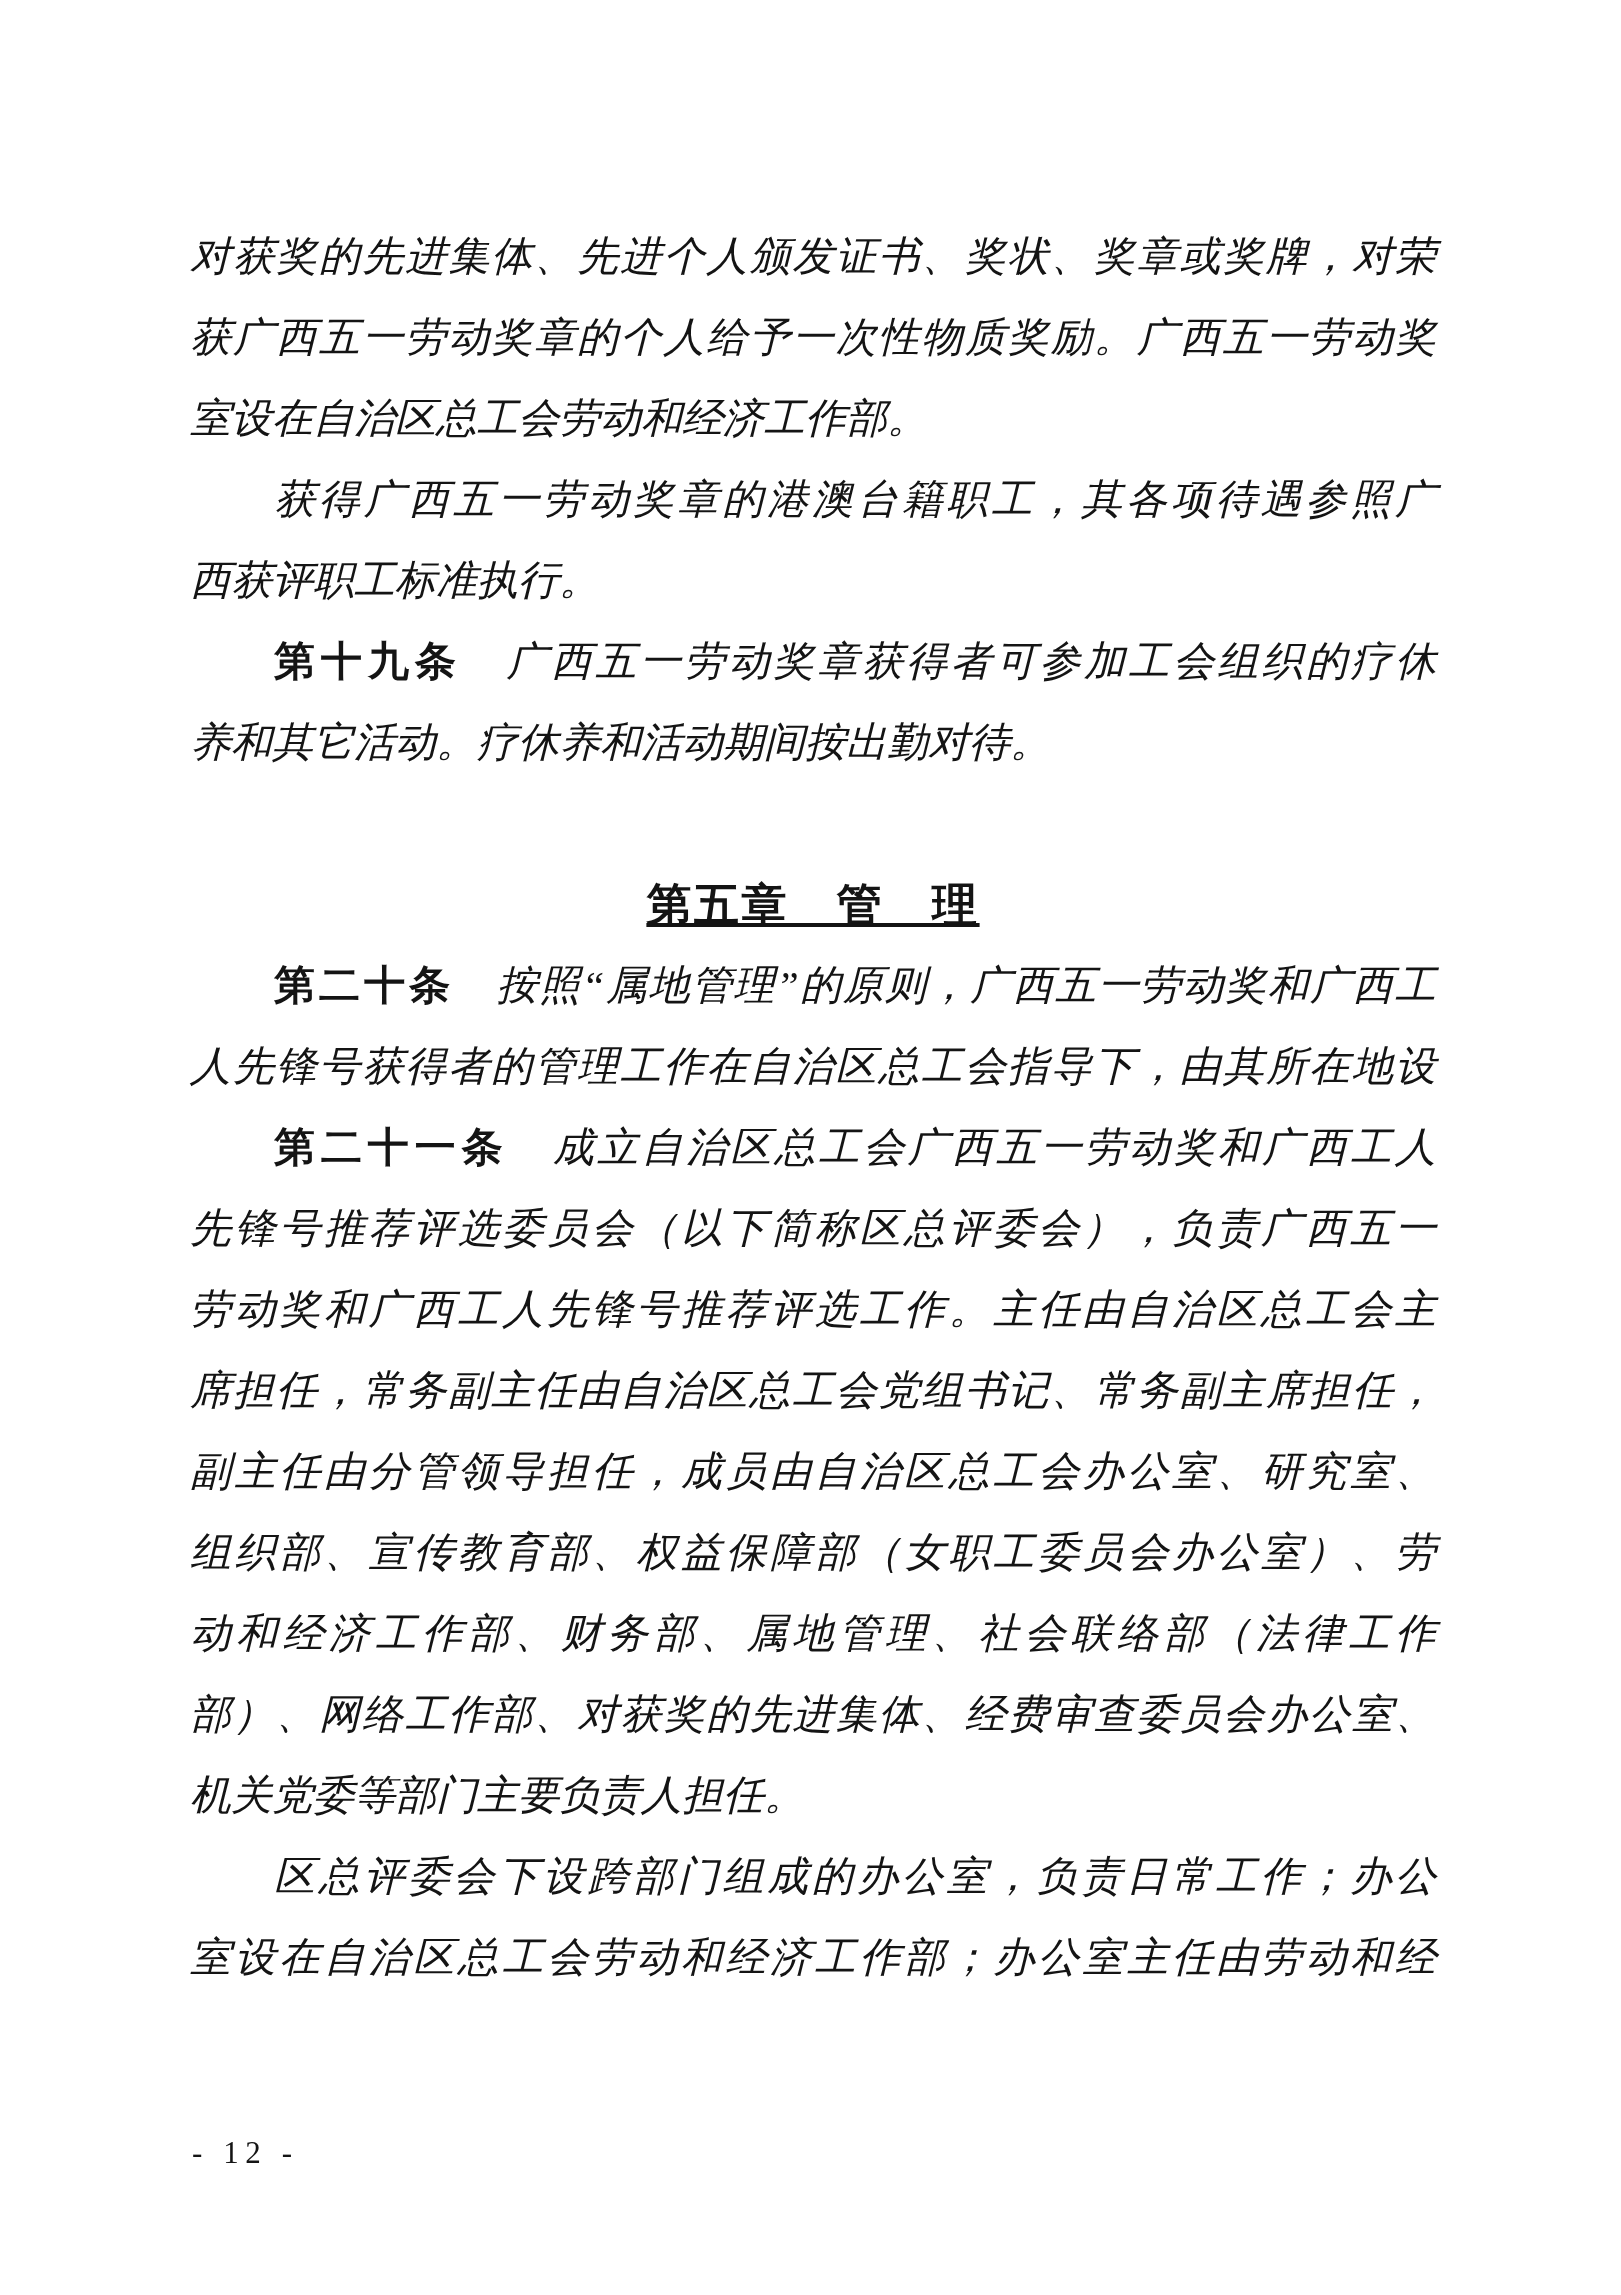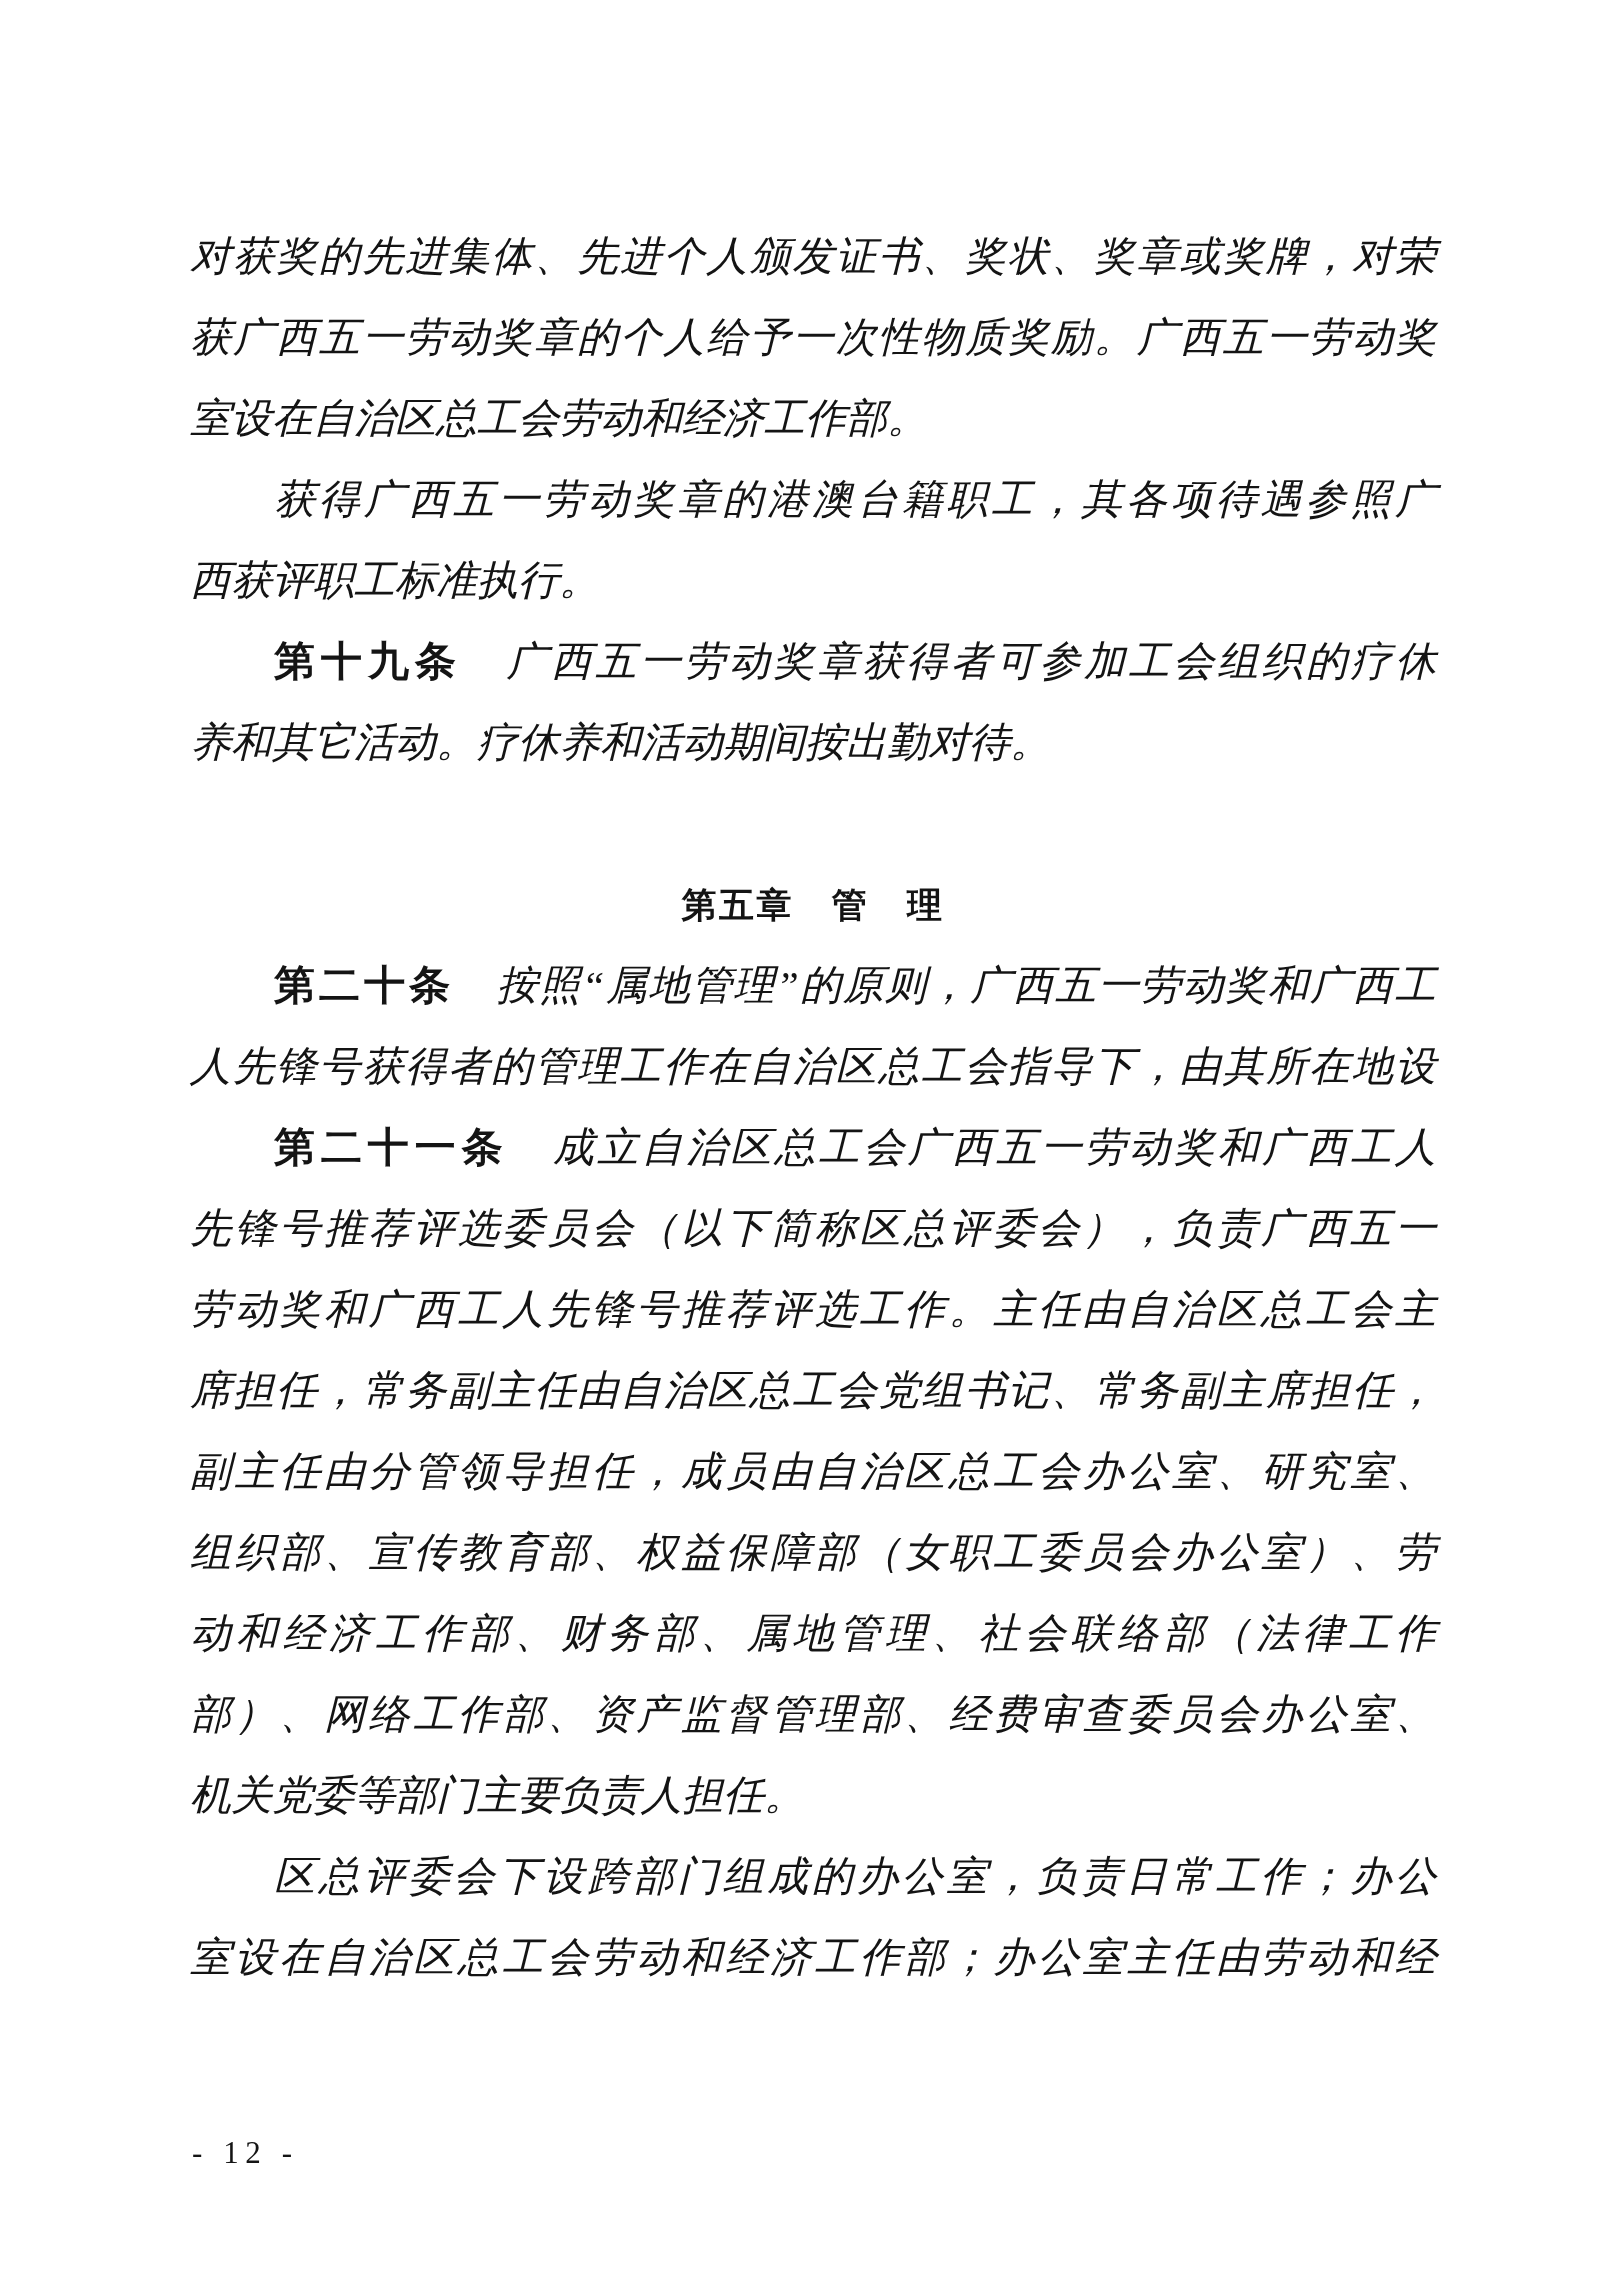--- a/index.html
+++ b/index.html
@@ -39,21 +39,22 @@
   .line.indent { text-indent: 84px; }
   .seg { font-style: italic; }
   .seg.bold {
     font-style: normal;
     font-weight: 700;
     font-family: "Liberation Sans", "DejaVu Sans", sans-serif;
     letter-spacing: 2.6px;
   }
   .heading {
     margin-top: 81px;
-    font-size: 35px;
+    font-size: 45px;
+    text-decoration: underline;
   }
   .heading .line {
     text-align: center;
     text-align-last: center;
   }
   .page-number {
     position: absolute;
     left: 192px;
     top: 2133px;
     font-size: 31px;
@@ -90,21 +91,21 @@
         <div class="line fill"><span class="seg">人先锋号获得者的管理工作在自治区总工会指导下，由其所在地设</span></div>
       </div>
       <div class="paragraph">
         <div class="line fill indent"><span class="seg bold">第二十一条</span><span class="seg">　成立自治区总工会广西五一劳动奖和广西工人</span></div>
         <div class="line fill"><span class="seg">先锋号推荐评选委员会（以下简称区总评委会），负责广西五一</span></div>
         <div class="line fill"><span class="seg">劳动奖和广西工人先锋号推荐评选工作。主任由自治区总工会主</span></div>
         <div class="line fill"><span class="seg">席担任，常务副主任由自治区总工会党组书记、常务副主席担任，</span></div>
         <div class="line fill"><span class="seg">副主任由分管领导担任，成员由自治区总工会办公室、研究室、</span></div>
         <div class="line fill"><span class="seg">组织部、宣传教育部、权益保障部（女职工委员会办公室）、劳</span></div>
         <div class="line fill"><span class="seg">动和经济工作部、财务部、属地管理、社会联络部（法律工作</span></div>
-        <div class="line fill"><span class="seg">部）、网络工作部、资产监督管理部、经费审查委员会办公室、</span></div>
+        <div class="line fill"><span class="seg">部）、网络工作部、对获奖的先进集体、经费审查委员会办公室、</span></div>
         <div class="line"><span class="seg">机关党委等部门主要负责人担任。</span></div>
       </div>
       <div class="paragraph">
         <div class="line fill indent"><span class="seg">区总评委会下设跨部门组成的办公室，负责日常工作；办公</span></div>
         <div class="line fill"><span class="seg">室设在自治区总工会劳动和经济工作部；办公室主任由劳动和经</span></div>
       </div>
     </div>
   <div class="page-number">- 12 -</div>
 </div>
 

